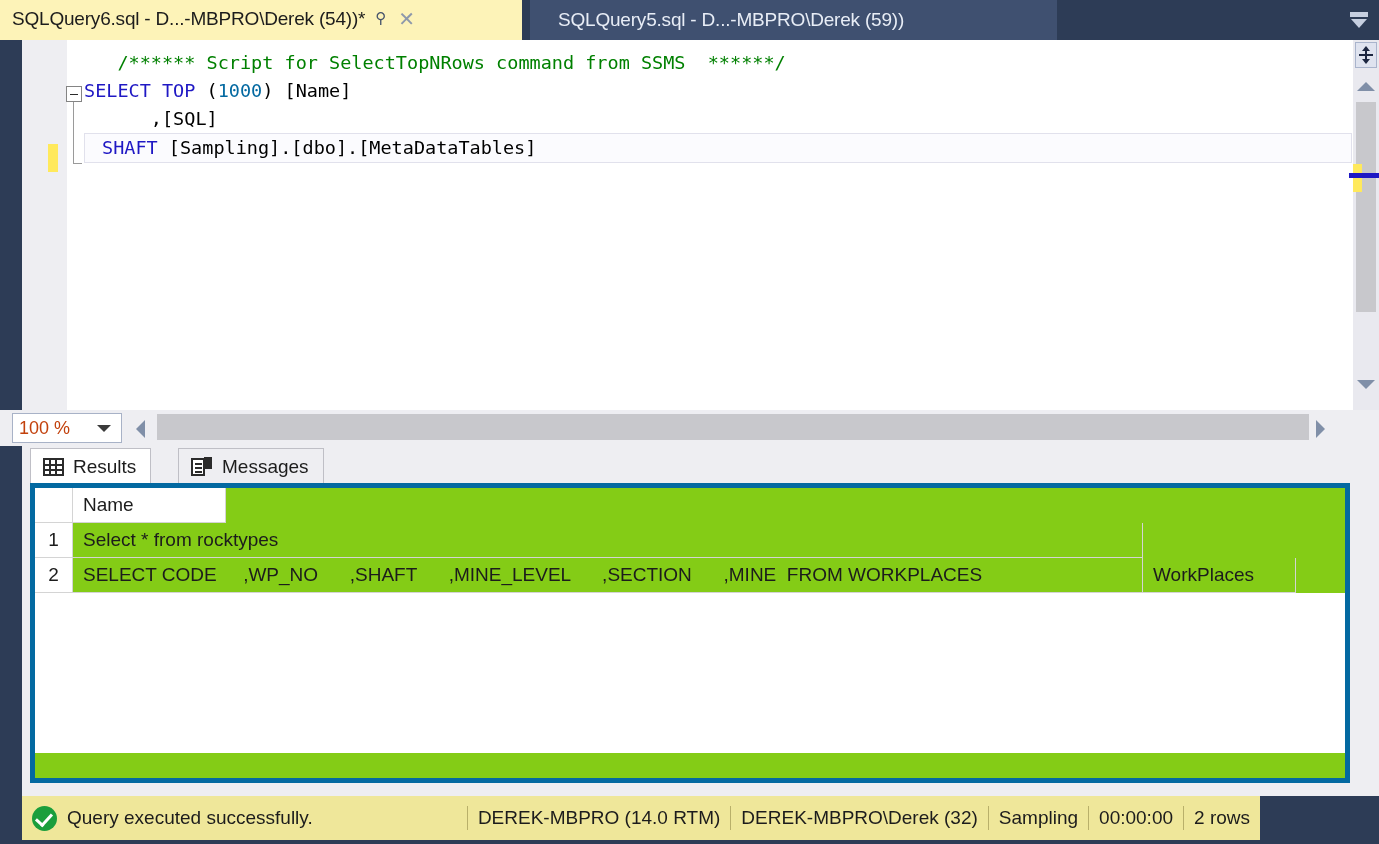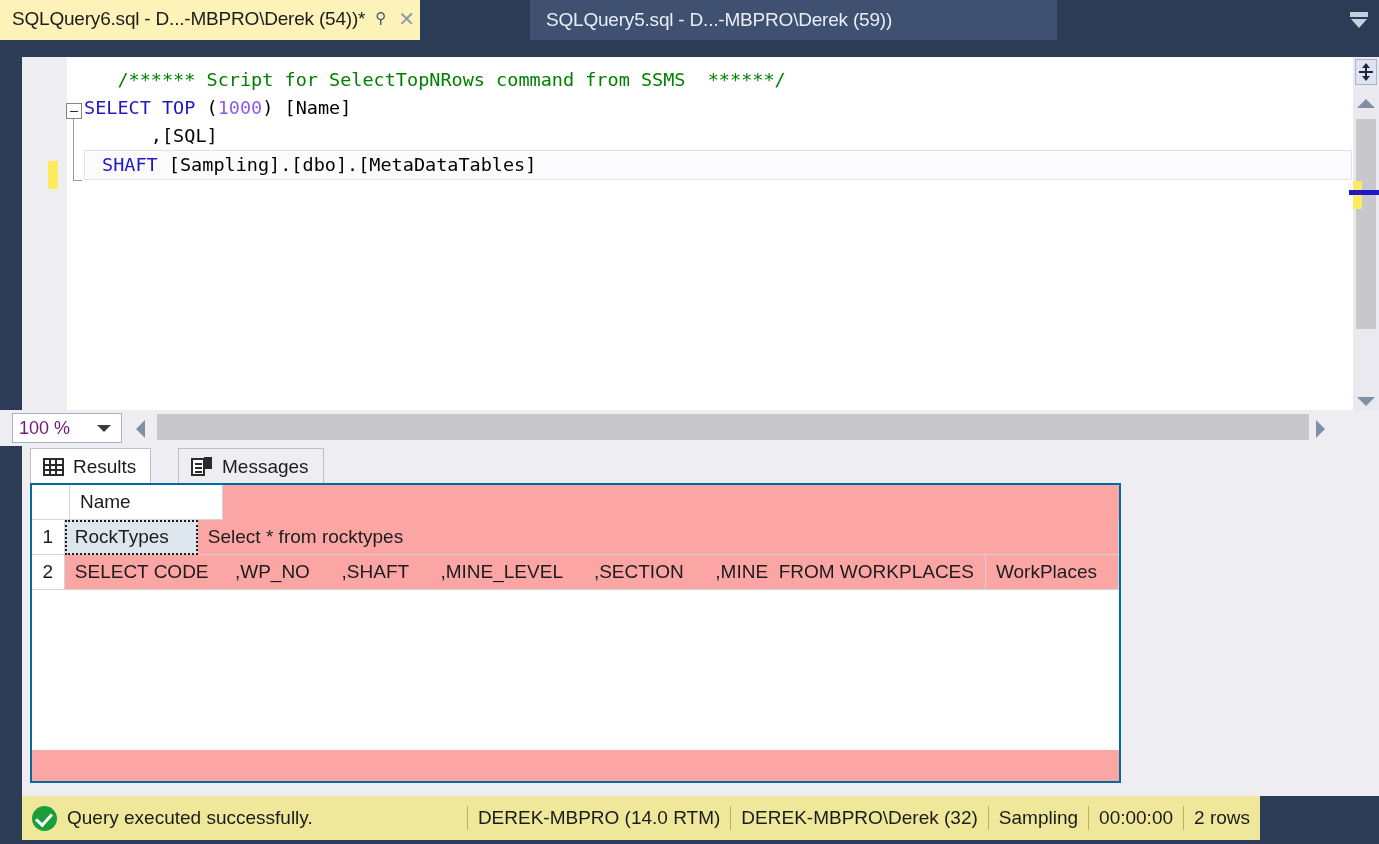--- a/index.html
+++ b/index.html
@@ -22,32 +22,32 @@
     position: absolute; left: 0; top: 0; width: 1379px; height: 40px;
     background: #2d3c56;
   }
   .tab {
     position: absolute; top: 0; height: 40px;
     display: flex; align-items: center;
     font-size: 19px; white-space: nowrap;
     padding: 0 8px;
   }
   #tab-active {
-    left: 0; width: 420px;
+    left: 0; width: 522px;
     background: #fdf3b8;
     color: #1c1c1c;
     border-bottom: 2px solid #fdf3b8;
   }
   #tab-active .tab-title { padding-left: 4px; letter-spacing: -0.2px; }
   #tab-inactive {
     left: 530px; width: 527px;
     background: #3f5070;
     color: #e8edf6;
   }
-  #tab-inactive .tab-title { padding-left: 8px; letter-spacing: -0.2px; }
+  #tab-inactive .tab-title { padding-left: 8px; letter-spacing: -0.2px; margin-left: 12px; }
   .tab-pin {
     margin-left: 10px; font-size: 15px; color: #46536b;
     display: inline-block; transform: translateY(-1px);
   }
   .tab-close {
     margin-left: 12px; font-size: 20px; color: #8d98ab;
     font-family: "DejaVu Sans", sans-serif;
   }
   #tab-overflow {
     position: absolute; right: 6px; top: 6px; width: 30px; height: 28px;
@@ -63,21 +63,20 @@
     border-left: 8px solid transparent;
     border-right: 8px solid transparent;
     border-top: 9px solid #c6cfe0;
   }
 
   
   #editor-wrap {
     position: absolute; left: 22px; top: 40px;
     width: 1357px; height: 370px;
     background: #ffffff;
-    margin-top: 17px;
   }
   #editor-gutter {
     position: absolute; left: 0; top: 0; width: 45px; height: 370px;
     background: #eeeef2;
   }
   #change-bar {
     position: absolute; left: 26px; top: 104px; width: 10px; height: 28px;
     background: #ffe95c;
   }
   #fold-box {
@@ -110,21 +109,21 @@
     background: #fbfbfe;
     margin-left: 17px;
     padding-left: 0;
     width: 1268px;
     height: 30px;
     line-height: 28px;
   }
   #line-current .txt { padding-left: 17px; white-space: pre; display: block; }
   .c-comment { color: #008000; }
   .c-kw { color: #1f18c4; }
-  .c-num { color: #8b5cf6; }
+  .c-num { color: #0369a1; }
   .c-plain { color: #000000; }
 
   
   #editor-right {
     position: absolute; right: 0; top: 0; width: 26px; height: 370px;
     background: #e9e9ef;
   }
   #split-btn {
     position: absolute; left: 2px; top: 2px; width: 22px; height: 26px;
     background: #dfe3ef; border: 1px solid #a9b4cc;
@@ -166,21 +165,21 @@
   #zoombar {
     position: absolute; left: 0; top: 410px; width: 1379px; height: 36px;
     background: #eeeef2;
   }
   #zoom-select {
     position: absolute; left: 12px; top: 3px; width: 110px; height: 30px;
     background: #ffffff; border: 1px solid #a8b2c7;
     display: flex; align-items: center;
   }
   #zoom-value {
-    font-size: 18px; color: #701a75; padding-left: 6px; flex: 1;
+    font-size: 18px; color: #c2410c; padding-left: 6px; flex: 1;
   }
   #zoom-caret {
     width: 0; height: 0; margin-right: 10px;
     border-left: 7px solid transparent;
     border-right: 7px solid transparent;
     border-top: 7px solid #3a3a3a;
   }
   #hscroll-left {
     position: absolute; left: 136px; top: 10px;
     width: 0; height: 0;
@@ -248,22 +247,22 @@
     border: 2px solid #2b2b2b; background: #ffffff;
   }
   .doc-icon .pg i {
     position: absolute; left: 2px; width: 7px; height: 2px; background: #2b2b2b; font-style: normal;
   }
   .doc-icon .blk {
     position: absolute; left: 13px; top: 0px; width: 8px; height: 12px; background: #2b2b2b;
   }
 
   #grid {
-    position: absolute; left: 8px; top: 37px; width: 1091px; height: 300px;
-    background: #fca5a5; border: 2px solid #0369a1;
+    position: absolute; left: 8px; top: 37px; width: 1320px; height: 300px;
+    background: #84cc16; border: 5px solid #0369a1;
     overflow: hidden;
   }
   .grow { display: flex; height: 35px; }
   .gcell {
     display: flex; align-items: center;
     font-size: 19px; color: #1c1c1c;
     padding-left: 10px;
     border-right: 1px solid #d4d4d4;
     border-bottom: 1px solid #d4d4d4;
     white-space: pre;
@@ -416,21 +415,20 @@
       </div>
     </div>
 
     <div id="grid">
       <div class="grow hrow">
         <div class="gcell g-rownum"></div>
         <div class="gcell g-name">Name</div>
       </div>
       <div class="grow">
         <div class="gcell g-rownum">1</div>
-        <div class="gcell g-name cell-selected">RockTypes</div>
         <div class="gcell g-sql">Select * from rocktypes</div>
       </div>
       <div class="grow">
         <div class="gcell g-rownum">2</div>
         <div class="gcell g-sql">SELECT CODE     ,WP_NO      ,SHAFT      ,MINE_LEVEL      ,SECTION      ,MINE  FROM WORKPLACES</div>
         <div class="gcell g-name">WorkPlaces</div>
       </div>
       <div id="grid-filler"></div>
     </div>
   </div>

